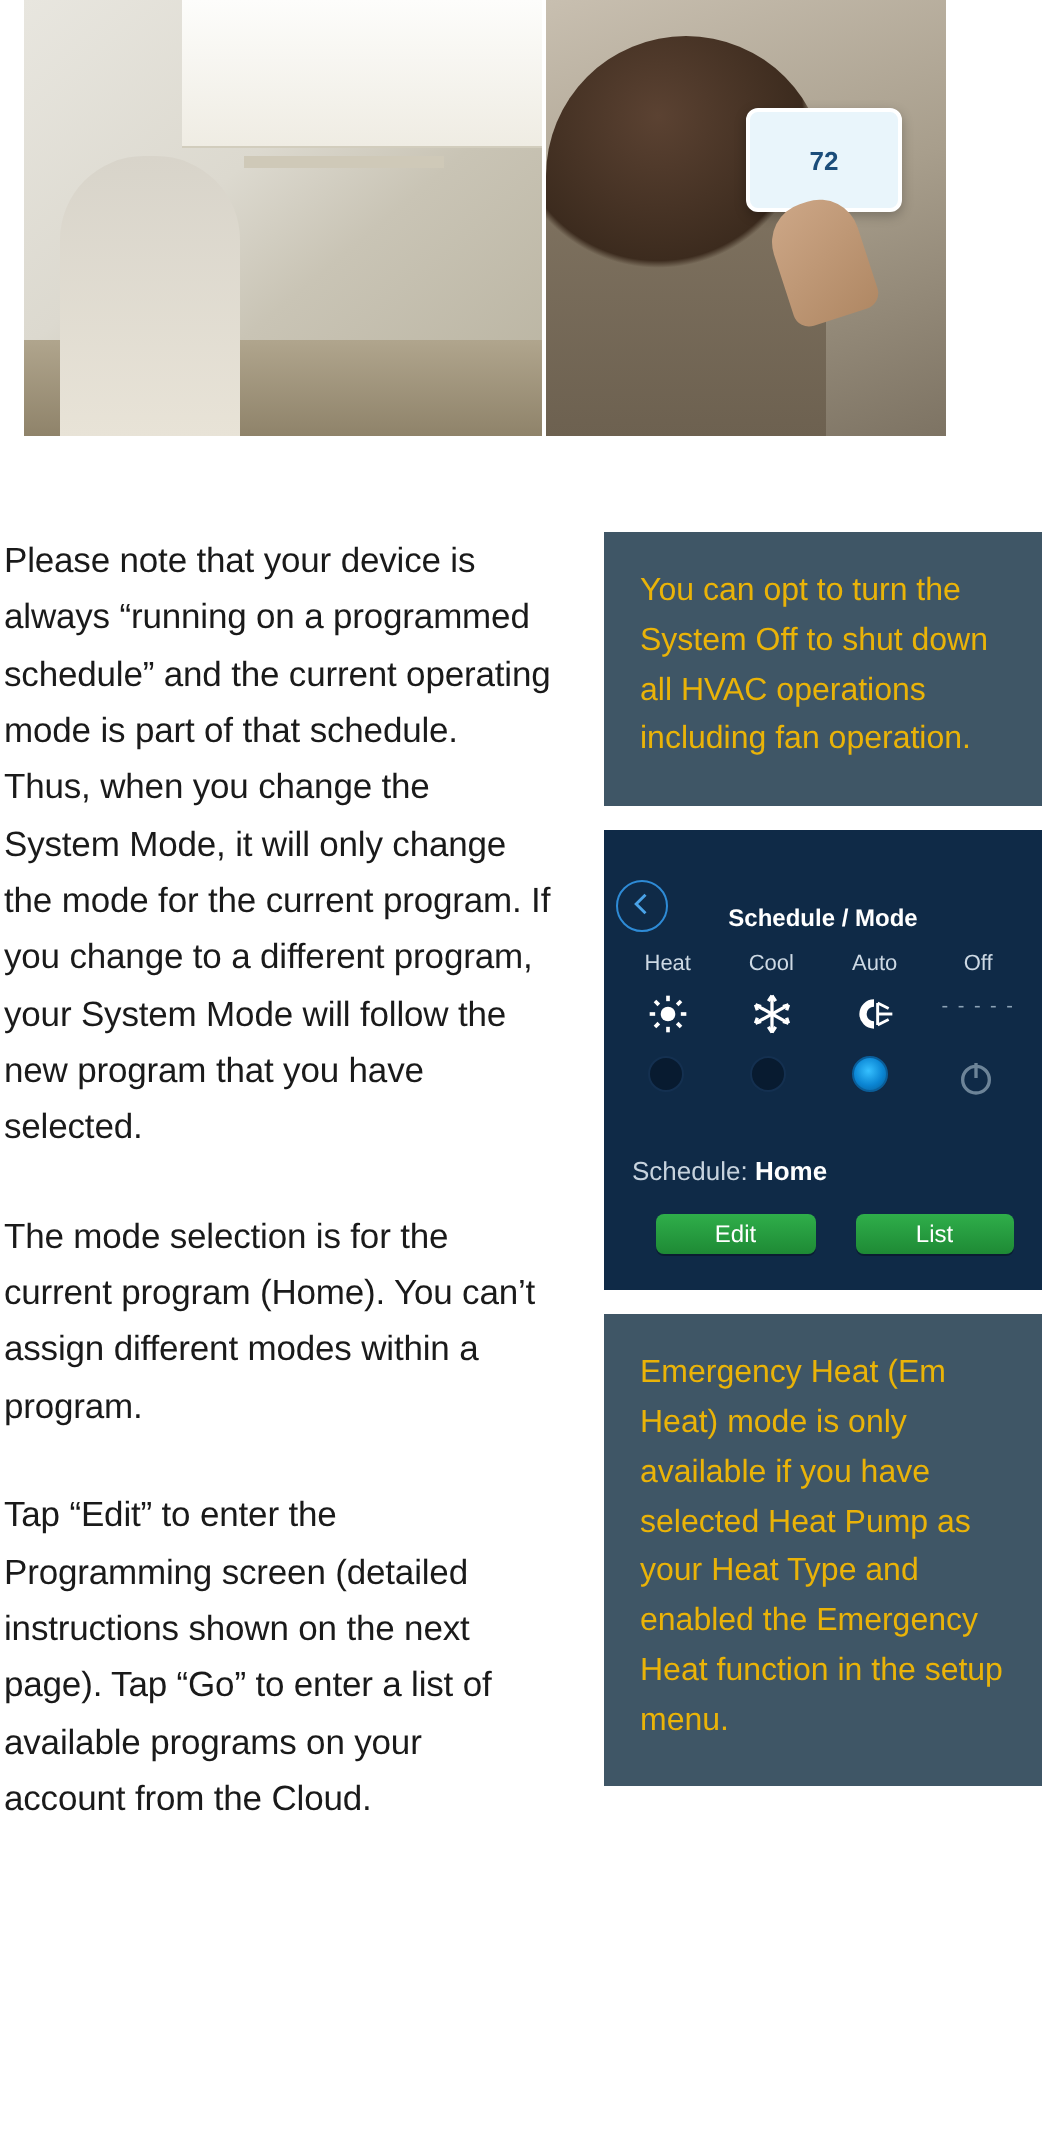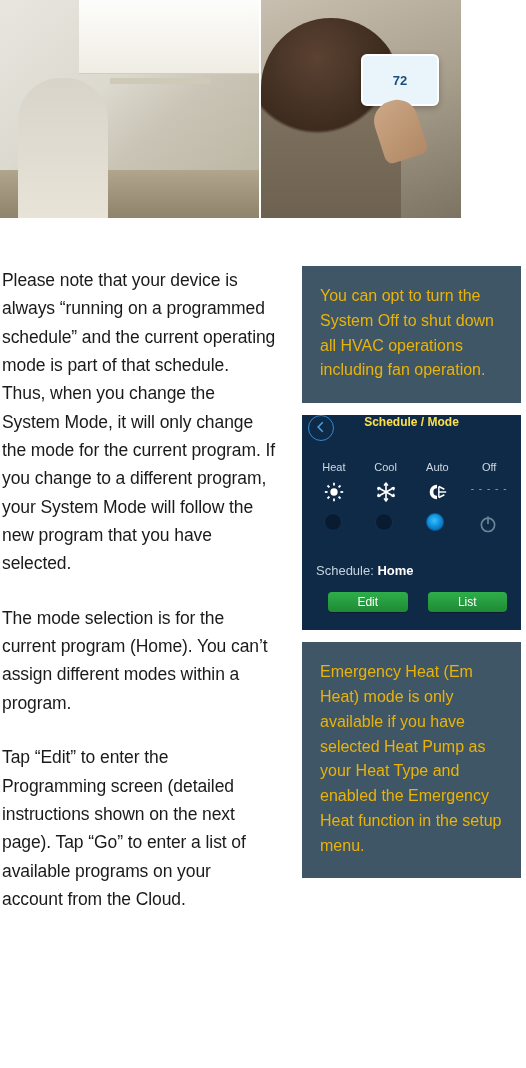--- a/index.html
+++ b/index.html
@@ -1,36 +1,36 @@
 <!DOCTYPE html>
 <html><head>
 <meta charset="utf-8">
 <style>
   * { box-sizing: border-box; margin: 0; padding: 0; }
   html, body { width: 526px; font-family: -apple-system, Helvetica, Arial, sans-serif; background: #fff; color: #1a1a1a; }
-  .hero { width: 461px; height: 218px; display: flex; gap: 2px; }
+  .hero { width: 461px; height: 218px; display: flex; gap: 2px; margin-left: 12px; }
   .hero-left { flex: 1; background: linear-gradient(140deg, #e8e6df 0%, #dcd9cf 40%, #c9c4b5 60%, #b8b29f 100%); position: relative; overflow: hidden; }
   .hero-right { width: 200px; background: linear-gradient(160deg, #c8bfb0 0%, #a89e8c 50%, #7d7363 100%); position: relative; overflow: hidden; }
   .person-left { position: absolute; left: 18px; bottom: 0; width: 90px; height: 140px; background: linear-gradient(#d8d4ca, #e8e3d7); border-radius: 42px 42px 0 0; }
   .counter { position: absolute; left: 0; right: 0; bottom: 0; height: 48px; background: linear-gradient(#b0a58d, #8f836a); }
   .cabinets { position: absolute; right: 0; top: 0; width: 180px; height: 74px; background: linear-gradient(#fdfdfb, #efece3); border-bottom: 1px solid #d2cdbd; }
   .shelf { position: absolute; left: 110px; top: 78px; width: 100px; height: 6px; background: #cfc9b8; }
   .person-right { position: absolute; left: 0; bottom: 0; width: 140px; height: 200px; background: radial-gradient(circle at 40% 20%, #5b4232 0%, #3c2b1e 40%, transparent 42%), linear-gradient(#8a7d6a, #6d6150); border-radius: 72px 72px 0 0; }
   .thermo { position: absolute; right: 22px; top: 54px; width: 78px; height: 52px; background: #e9f5fb; border: 2px solid #fff; border-radius: 6px; box-shadow: 0 2px 6px rgba(0,0,0,0.25); display: flex; align-items: center; justify-content: center; font-size: 13px; font-weight: 600; color: #1b4d7a; }
   .hand { position: absolute; right: 40px; top: 100px; width: 44px; height: 60px; background: linear-gradient(150deg, #cda787, #b08864); border-radius: 20px 20px 8px 8px; transform: rotate(-18deg); }
 
   .content { display: flex; padding: 48px 0 0 0; gap: 0; }
   .left-col { width: 290px; padding: 0 14px 0 2px; }
   .left-col p { font-size: 17.5px; line-height: 1.62; letter-spacing: -0.005em; margin-bottom: 26px; }
   .right-col { width: 236px; padding: 0 5px 0 12px; display: flex; flex-direction: column; gap: 12px; }
 
   .note-box { background: #3f5666; color: #eab308; padding: 18px 18px 20px 18px; font-size: 16px; line-height: 1.55; }
 
   .device { background: #0f2a47; border-radius: 0; overflow: hidden; font-family: -apple-system, Helvetica, Arial, sans-serif; }
-  .dev-header { height: 36px; display: flex; align-items: flex-start; position: relative; color: #fde047; font-size: 12px; }
+  .dev-header { height: 36px; display: flex; align-items: flex-end; position: relative; color: #ffffff; font-size: 12px; margin-top: 15px; }
   .dev-back { width: 26px; height: 26px; margin-left: 6px; border: 1.5px solid #2e8bd6; border-radius: 50%; display: flex; align-items: center; justify-content: center; color: #4aa3e8; font-size: 14px; }
   .dev-title { position: absolute; left: 0; right: 0; text-align: center; font-weight: 600; font-size: 12px; pointer-events: none; }
   .dev-modes { display: flex; justify-content: space-around; padding: 10px 6px 2px 6px; }
   .mode { flex: 1; text-align: center; color: #cdd9e4; font-size: 11px; }
   .mode-icon { width: 26px; height: 26px; margin: 6px auto 0 auto; display: flex; align-items: center; justify-content: center; font-size: 18px; color: #fff; }
   .off-bars { letter-spacing: 1px; font-size: 10px; color: #8da3b6; margin-top: 10px; }
   .radio-row { display: flex; justify-content: space-around; padding: 6px 6px 14px 6px; }
   .radio { width: 18px; height: 18px; border-radius: 50%; background: #081b30; border: 1px solid #143050; }
   .radio.sel { background: radial-gradient(circle at 45% 40%, #36c0ff 0%, #0b86d4 55%, #055a94 100%); border-color: #0a5e9a; }
   .power { width: 22px; height: 22px; color: #6d8498; display:flex; align-items:center; justify-content:center; }

